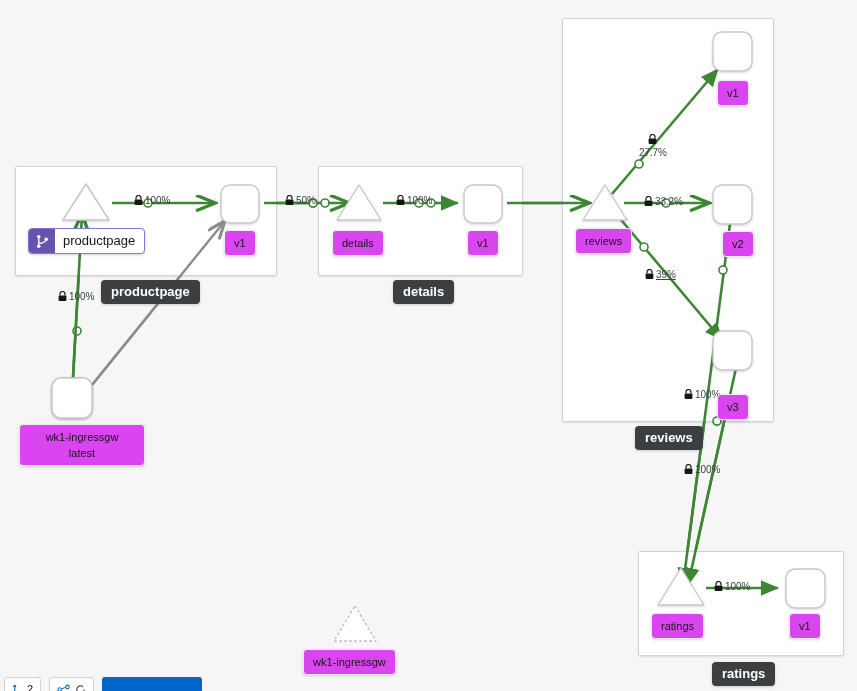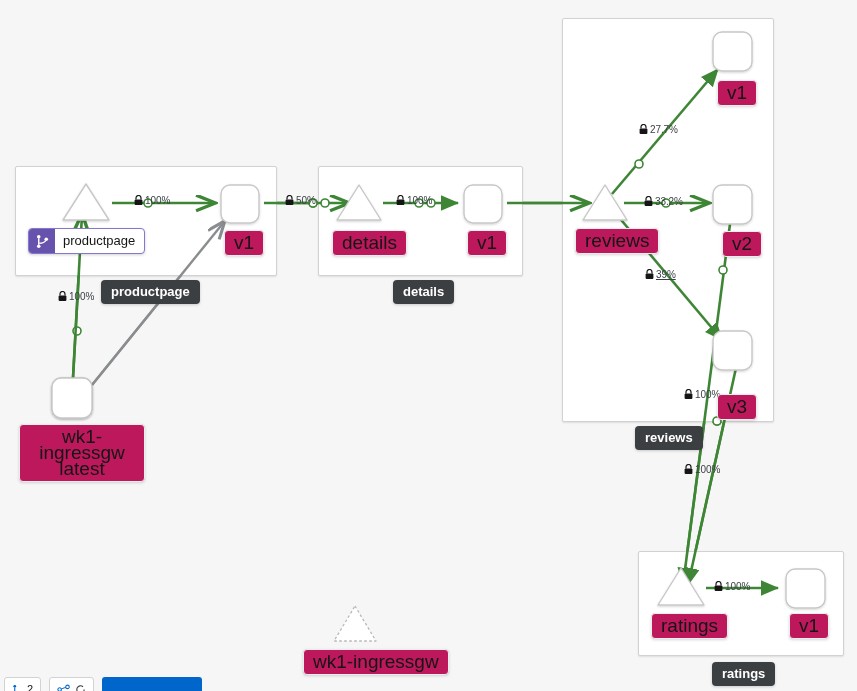--- a/index.html
+++ b/index.html
@@ -25,26 +25,26 @@
   .group-box {
     position: absolute;
     background: #ffffff;
     border: 1px solid #d2d2d2;
     border-radius: 2px;
     box-shadow: 0 1px 2px rgba(0,0,0,0.10);
   }
   
   .node-label {
     position: absolute;
-    background: #be185d;
+    background: #d946ef;
     border: 1px solid #ededed;
     border-radius: 4px;
     box-shadow: 0 1px 3px rgba(0,0,0,0.16);
     color: #151515;
-    font-size: 19px;
+    font-size: 11px;
     line-height: 16px;
     padding: 4px 9px;
     text-align: center;
     white-space: nowrap;
     font-family: "Liberation Sans", sans-serif;
   }
   .node-label.two-line { white-space: normal; }
   
   .group-label {
     position: absolute;
@@ -284,21 +284,21 @@
   </div>
 
   <div class="edge-label" style="left:396px; top:195px;">
     <svg class="lock" width="9" height="11" viewBox="0 0 9 11">
       <path d="M2,4.6 V3 a2.5,2.5 0 0 1 5,0 V4.6" fill="none" stroke="#151515" stroke-width="1.2"></path>
       <rect x="0.6" y="4.4" width="7.8" height="5.6" rx="1" fill="#151515"></rect>
     </svg>
     <span class="pct">100%</span>
   </div>
 
-  <div class="edge-label" style="left:639px; top:124px;">
+  <div class="edge-label" style="left:639px; top:134px;flex-direction:column;">
     <svg class="lock" width="9" height="11" viewBox="0 0 9 11">
       <path d="M2,4.6 V3 a2.5,2.5 0 0 1 5,0 V4.6" fill="none" stroke="#151515" stroke-width="1.2"></path>
       <rect x="0.6" y="4.4" width="7.8" height="5.6" rx="1" fill="#151515"></rect>
     </svg>
     <span class="pct">27.7%</span>
   </div>
 
   <div class="edge-label" style="left:644px; top:196px;justify-content:center;">
     <svg class="lock" width="9" height="11" viewBox="0 0 9 11">
       <path d="M2,4.6 V3 a2.5,2.5 0 0 1 5,0 V4.6" fill="none" stroke="#151515" stroke-width="1.2"></path>

